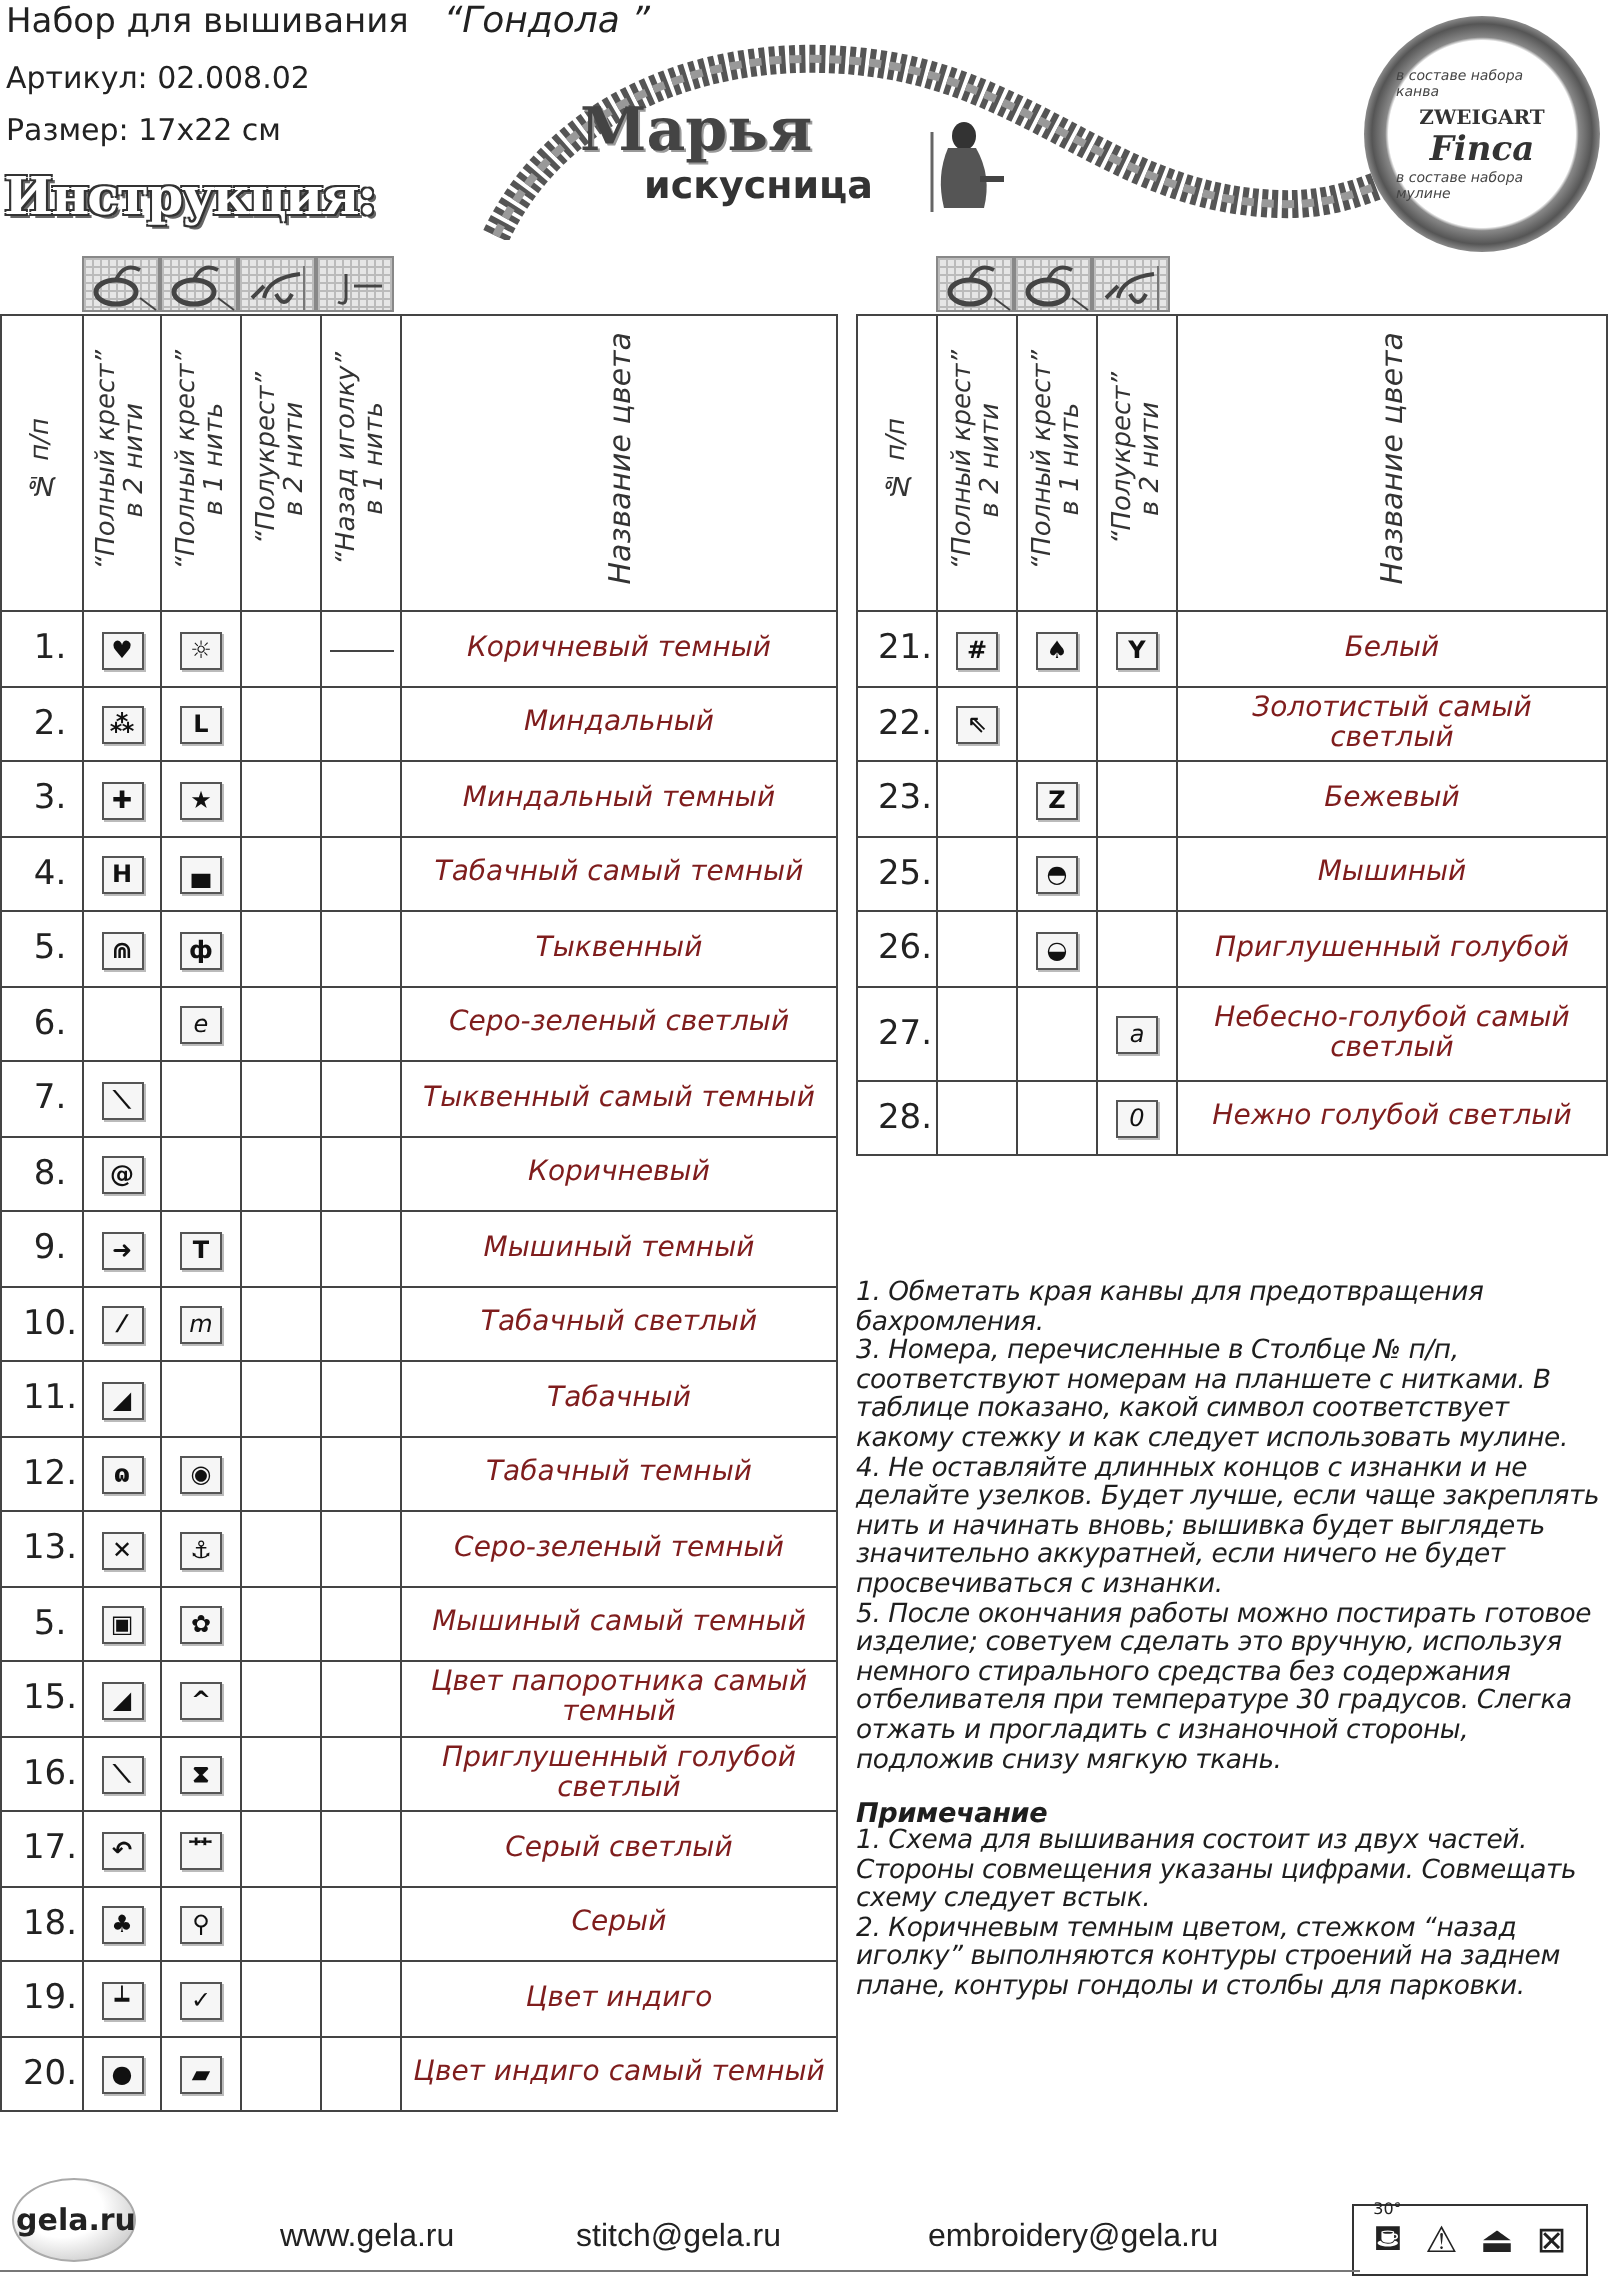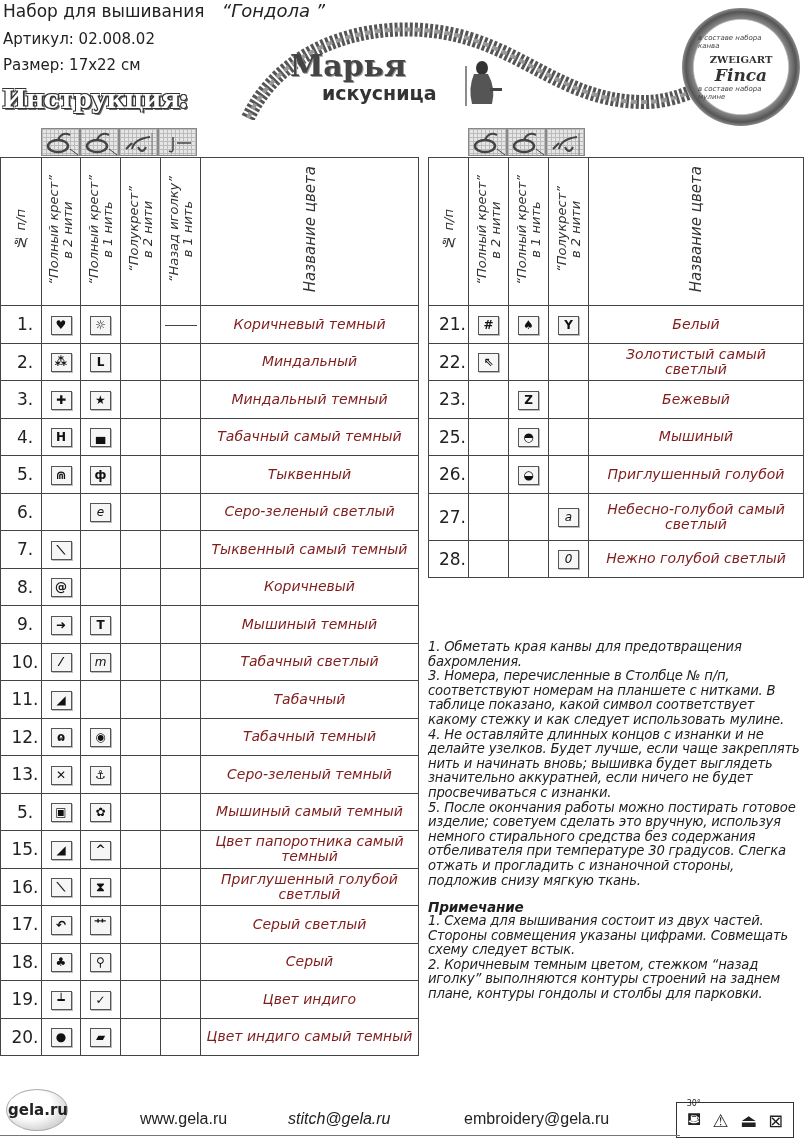--- a/index.html
+++ b/index.html
@@ -420,21 +420,21 @@
   <p class="p bold">Примечание</p>
   <p class="p">1.  Схема для вышивания состоит из двух частей. Стороны совмещения указаны цифрами. Совмещать схему следует встык.</p>
   <p class="p">2. Коричневым темным цветом, стежком “назад иголку” выполняются контуры строений на заднем плане, контуры гондолы и  столбы для парковки.</p>
 </div>
 
 <div class="gela-logo">
     <span class="bug"></span>
     <span>gela.ru</span>
   </div>
 <div class="footer-link" style="left:140px;">www.gela.ru</div>
-<div class="footer-link" style="left:288px;font-style:italic;">stitch@gela.ru</div>
+<div class="footer-link" style="left:288px;">stitch@gela.ru</div>
 <div class="footer-link" style="left:464px;">embroidery@gela.ru</div>
 <div class="care">
   <span><span class="temp">30°</span>⛾</span>
   <span>⚠</span>
   <span>⏏</span>
   <span>⊠</span>
 </div>
 <div class="footer-line"></div>
 
 </body></html>

